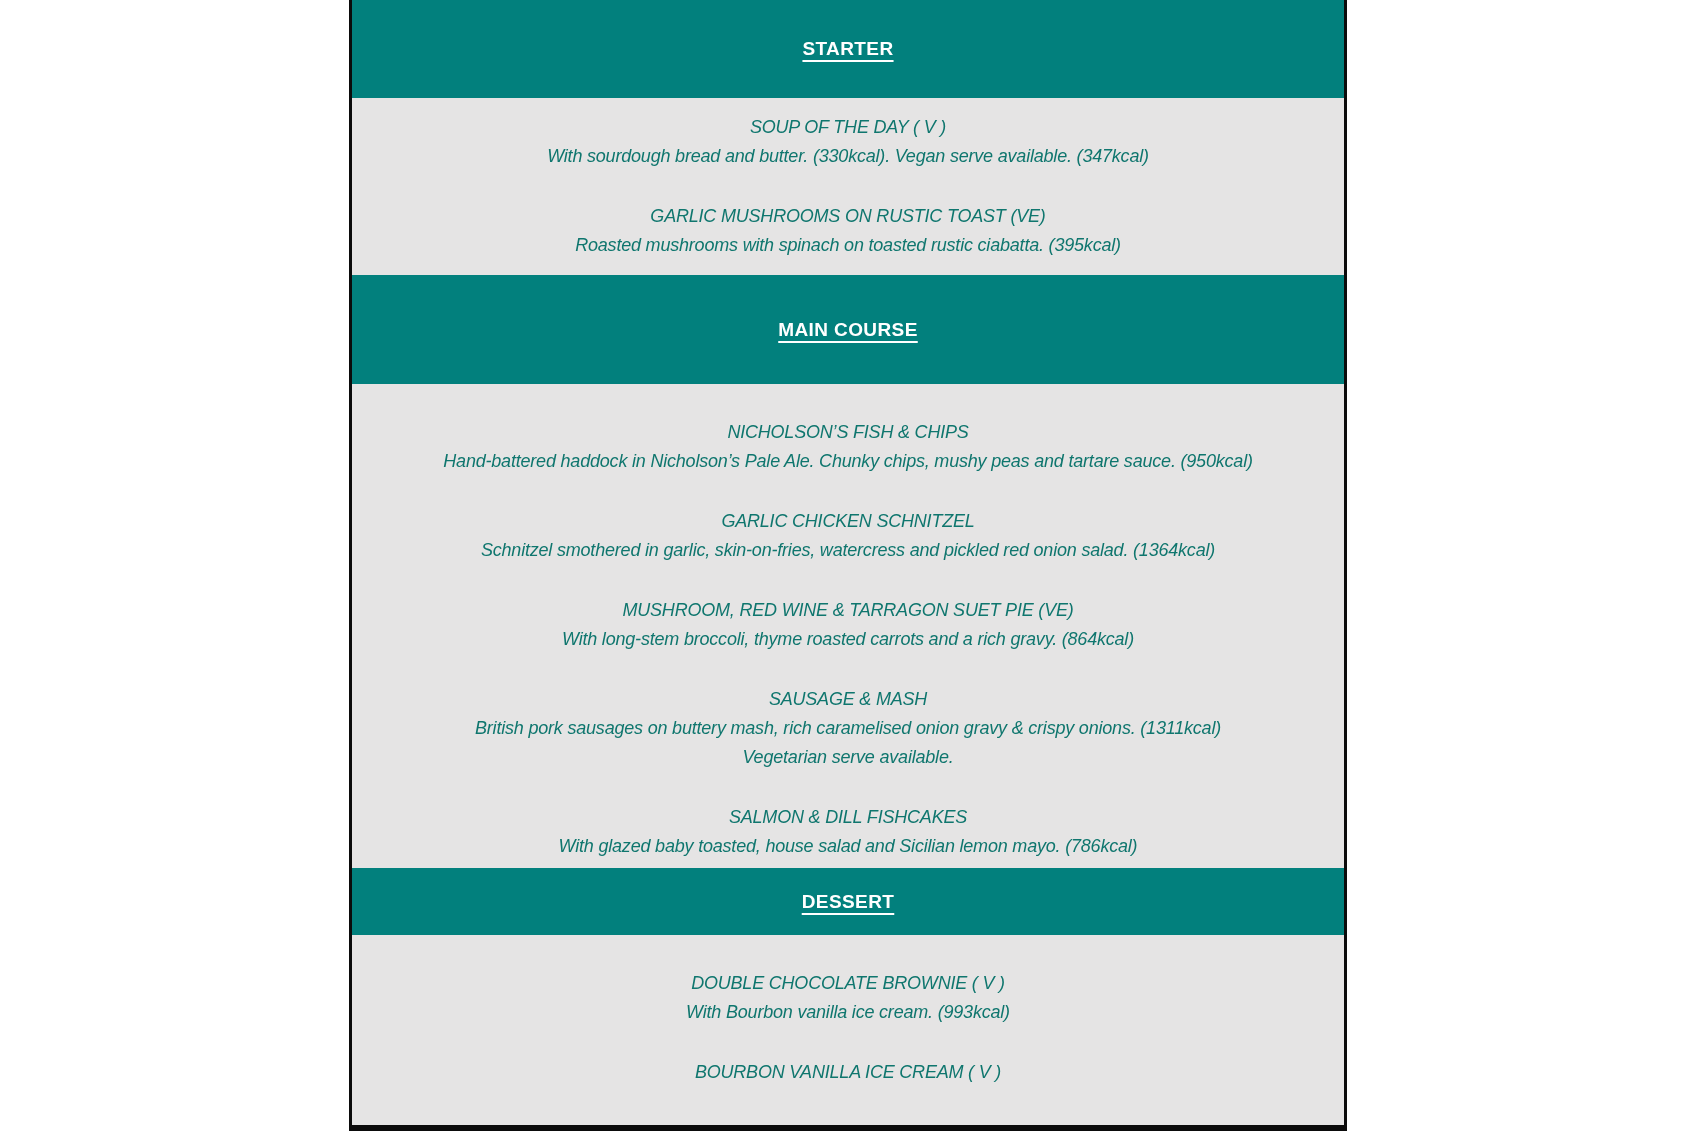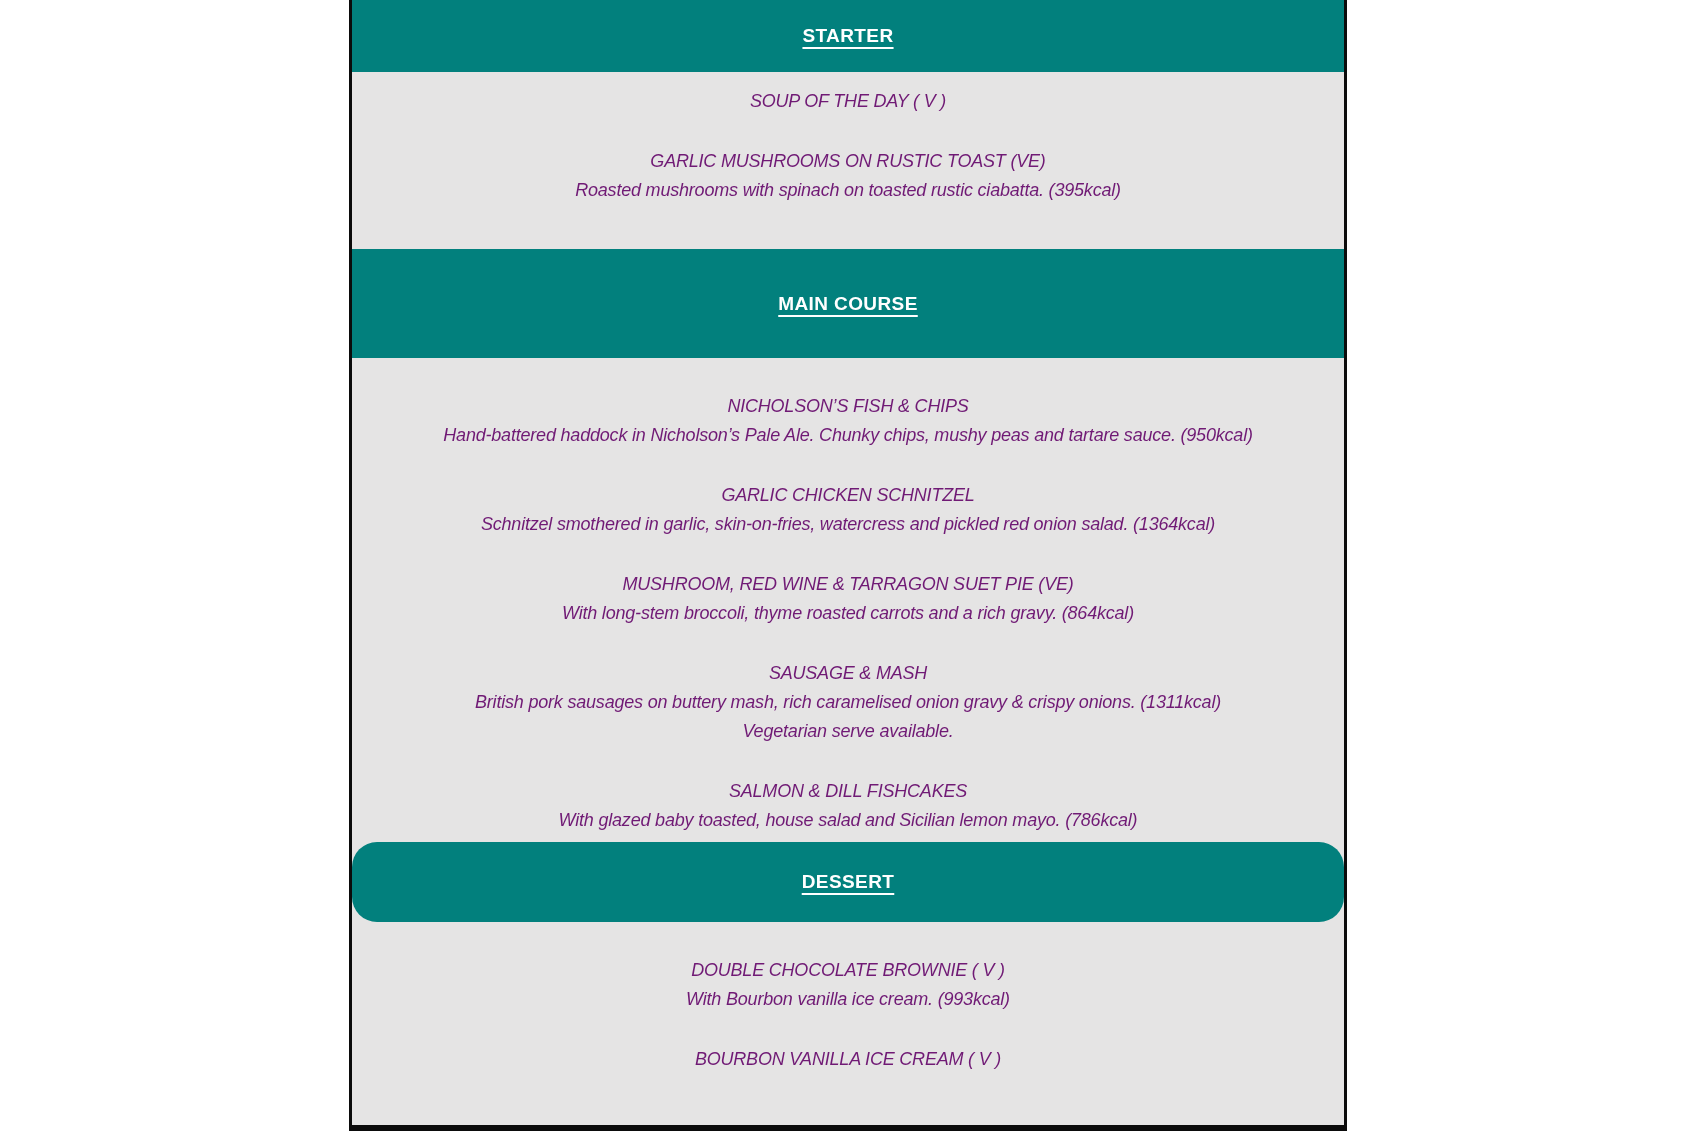--- a/index.html
+++ b/index.html
@@ -20,36 +20,36 @@
     border-bottom: 6px solid #0b0b0b;
     background: #e5e4e4;
     display: flex; flex-direction: column;
     overflow: hidden;
   }
   .band {
     background: #02807d;
     display: flex; align-items: center; justify-content: center;
     flex: 0 0 auto;
   }
-  .band-1 { height: 72px; }
+  .band-1 { height: 98px; }
   .band-2 { height: 109px; }
-  .band-3 { height: 80px; border-radius: 25px; }
+  .band-3 { height: 67px; }
   .band-label {
     color: #ffffff;
     font-weight: bold;
     font-size: 19px;
     letter-spacing: 0.4px;
     text-decoration: underline;
     text-underline-offset: 5px;
     text-decoration-thickness: 2px;
   }
   .content {
     flex: 0 0 auto;
     text-align: center;
-    color: #701a75;
+    color: #0f766e;
     font-style: italic;
   }
   .content-1 { height: 177px; padding-top: 15px; }
   .content-2 { height: 484px; padding-top: 34px; }
   .content-3 { flex: 1 1 auto; padding-top: 34px; }
   .item { margin-bottom: 31px; }
   .item-title, .item-desc {
     font-size: 18px;
     line-height: 29px;
     letter-spacing: -0.2px;
@@ -62,20 +62,21 @@
 <div class="page">
   <div class="menu">
 
     <header class="band band-1">
       <span class="band-label">STARTER</span>
     </header>
 
     <section class="content content-1">
       <div class="item">
         <div class="item-title">SOUP OF THE DAY ( V )</div>
+        <div class="item-desc">With sourdough bread and butter. (330kcal). Vegan serve available. (347kcal)</div>
       </div>
       <div class="item">
         <div class="item-title">GARLIC MUSHROOMS ON RUSTIC TOAST (VE)</div>
         <div class="item-desc">Roasted mushrooms with spinach on toasted rustic ciabatta. (395kcal)</div>
       </div>
     </section>
 
     <header class="band band-2">
       <span class="band-label">MAIN COURSE</span>
     </header>

